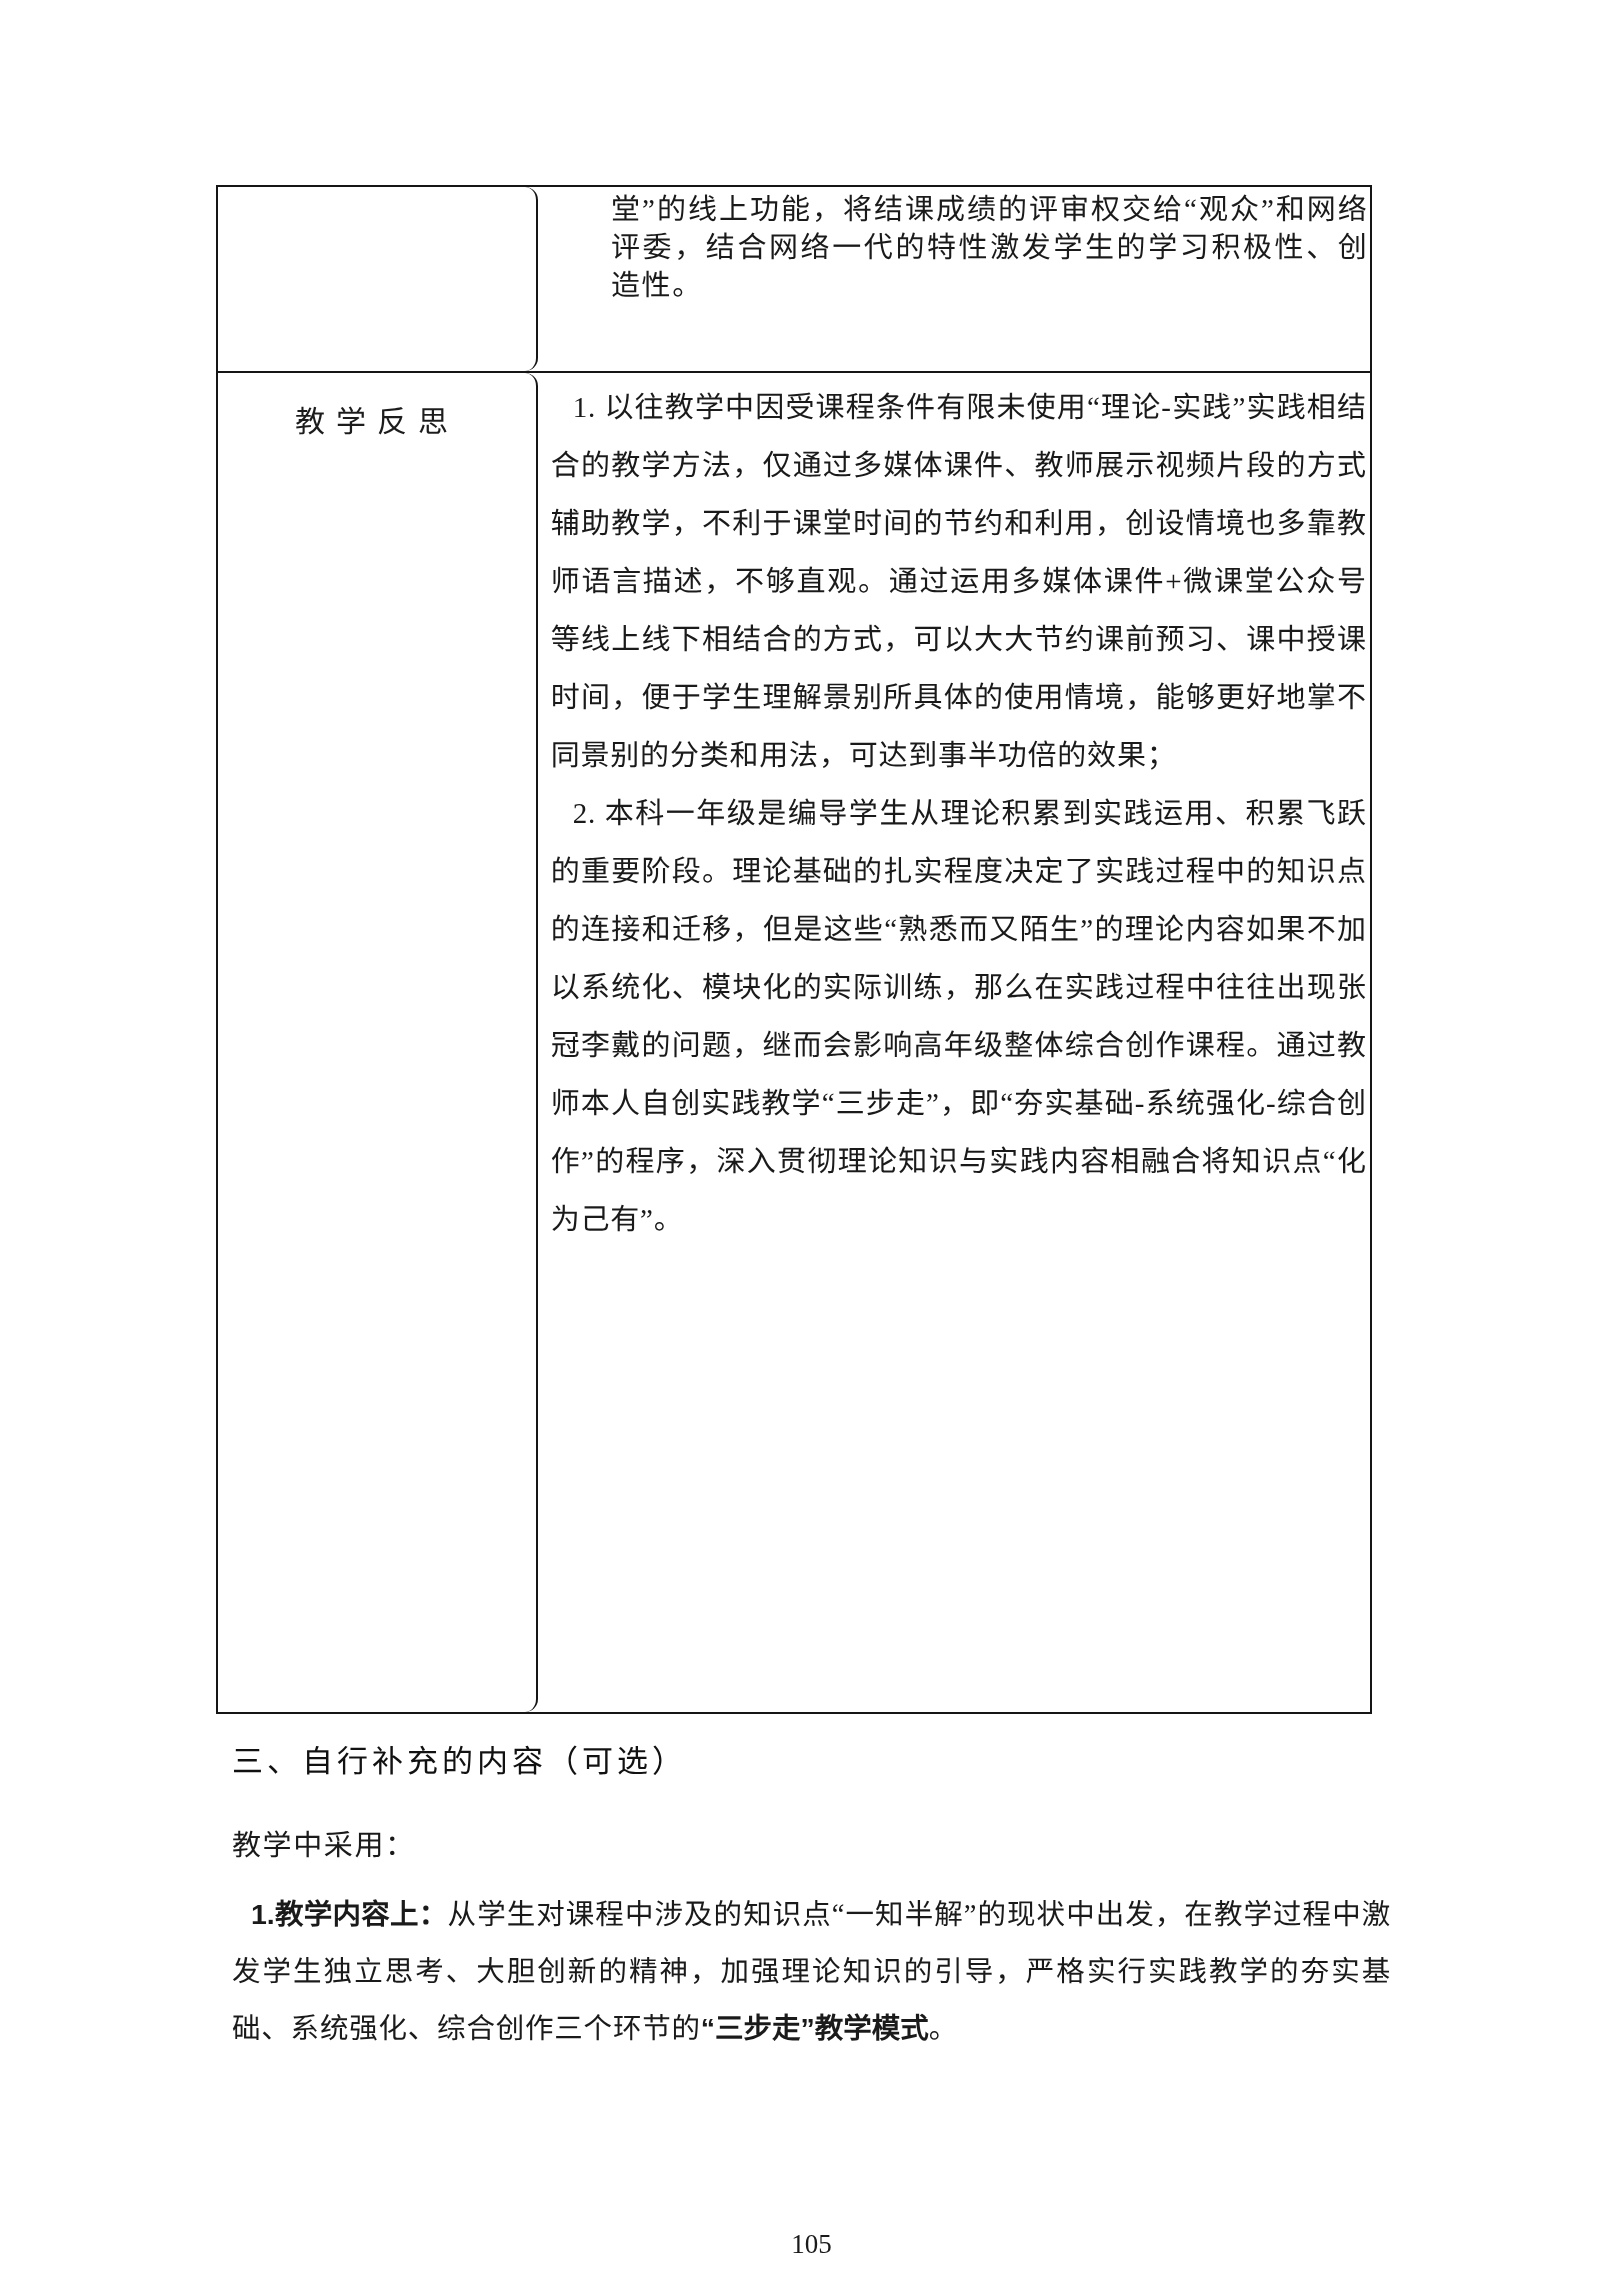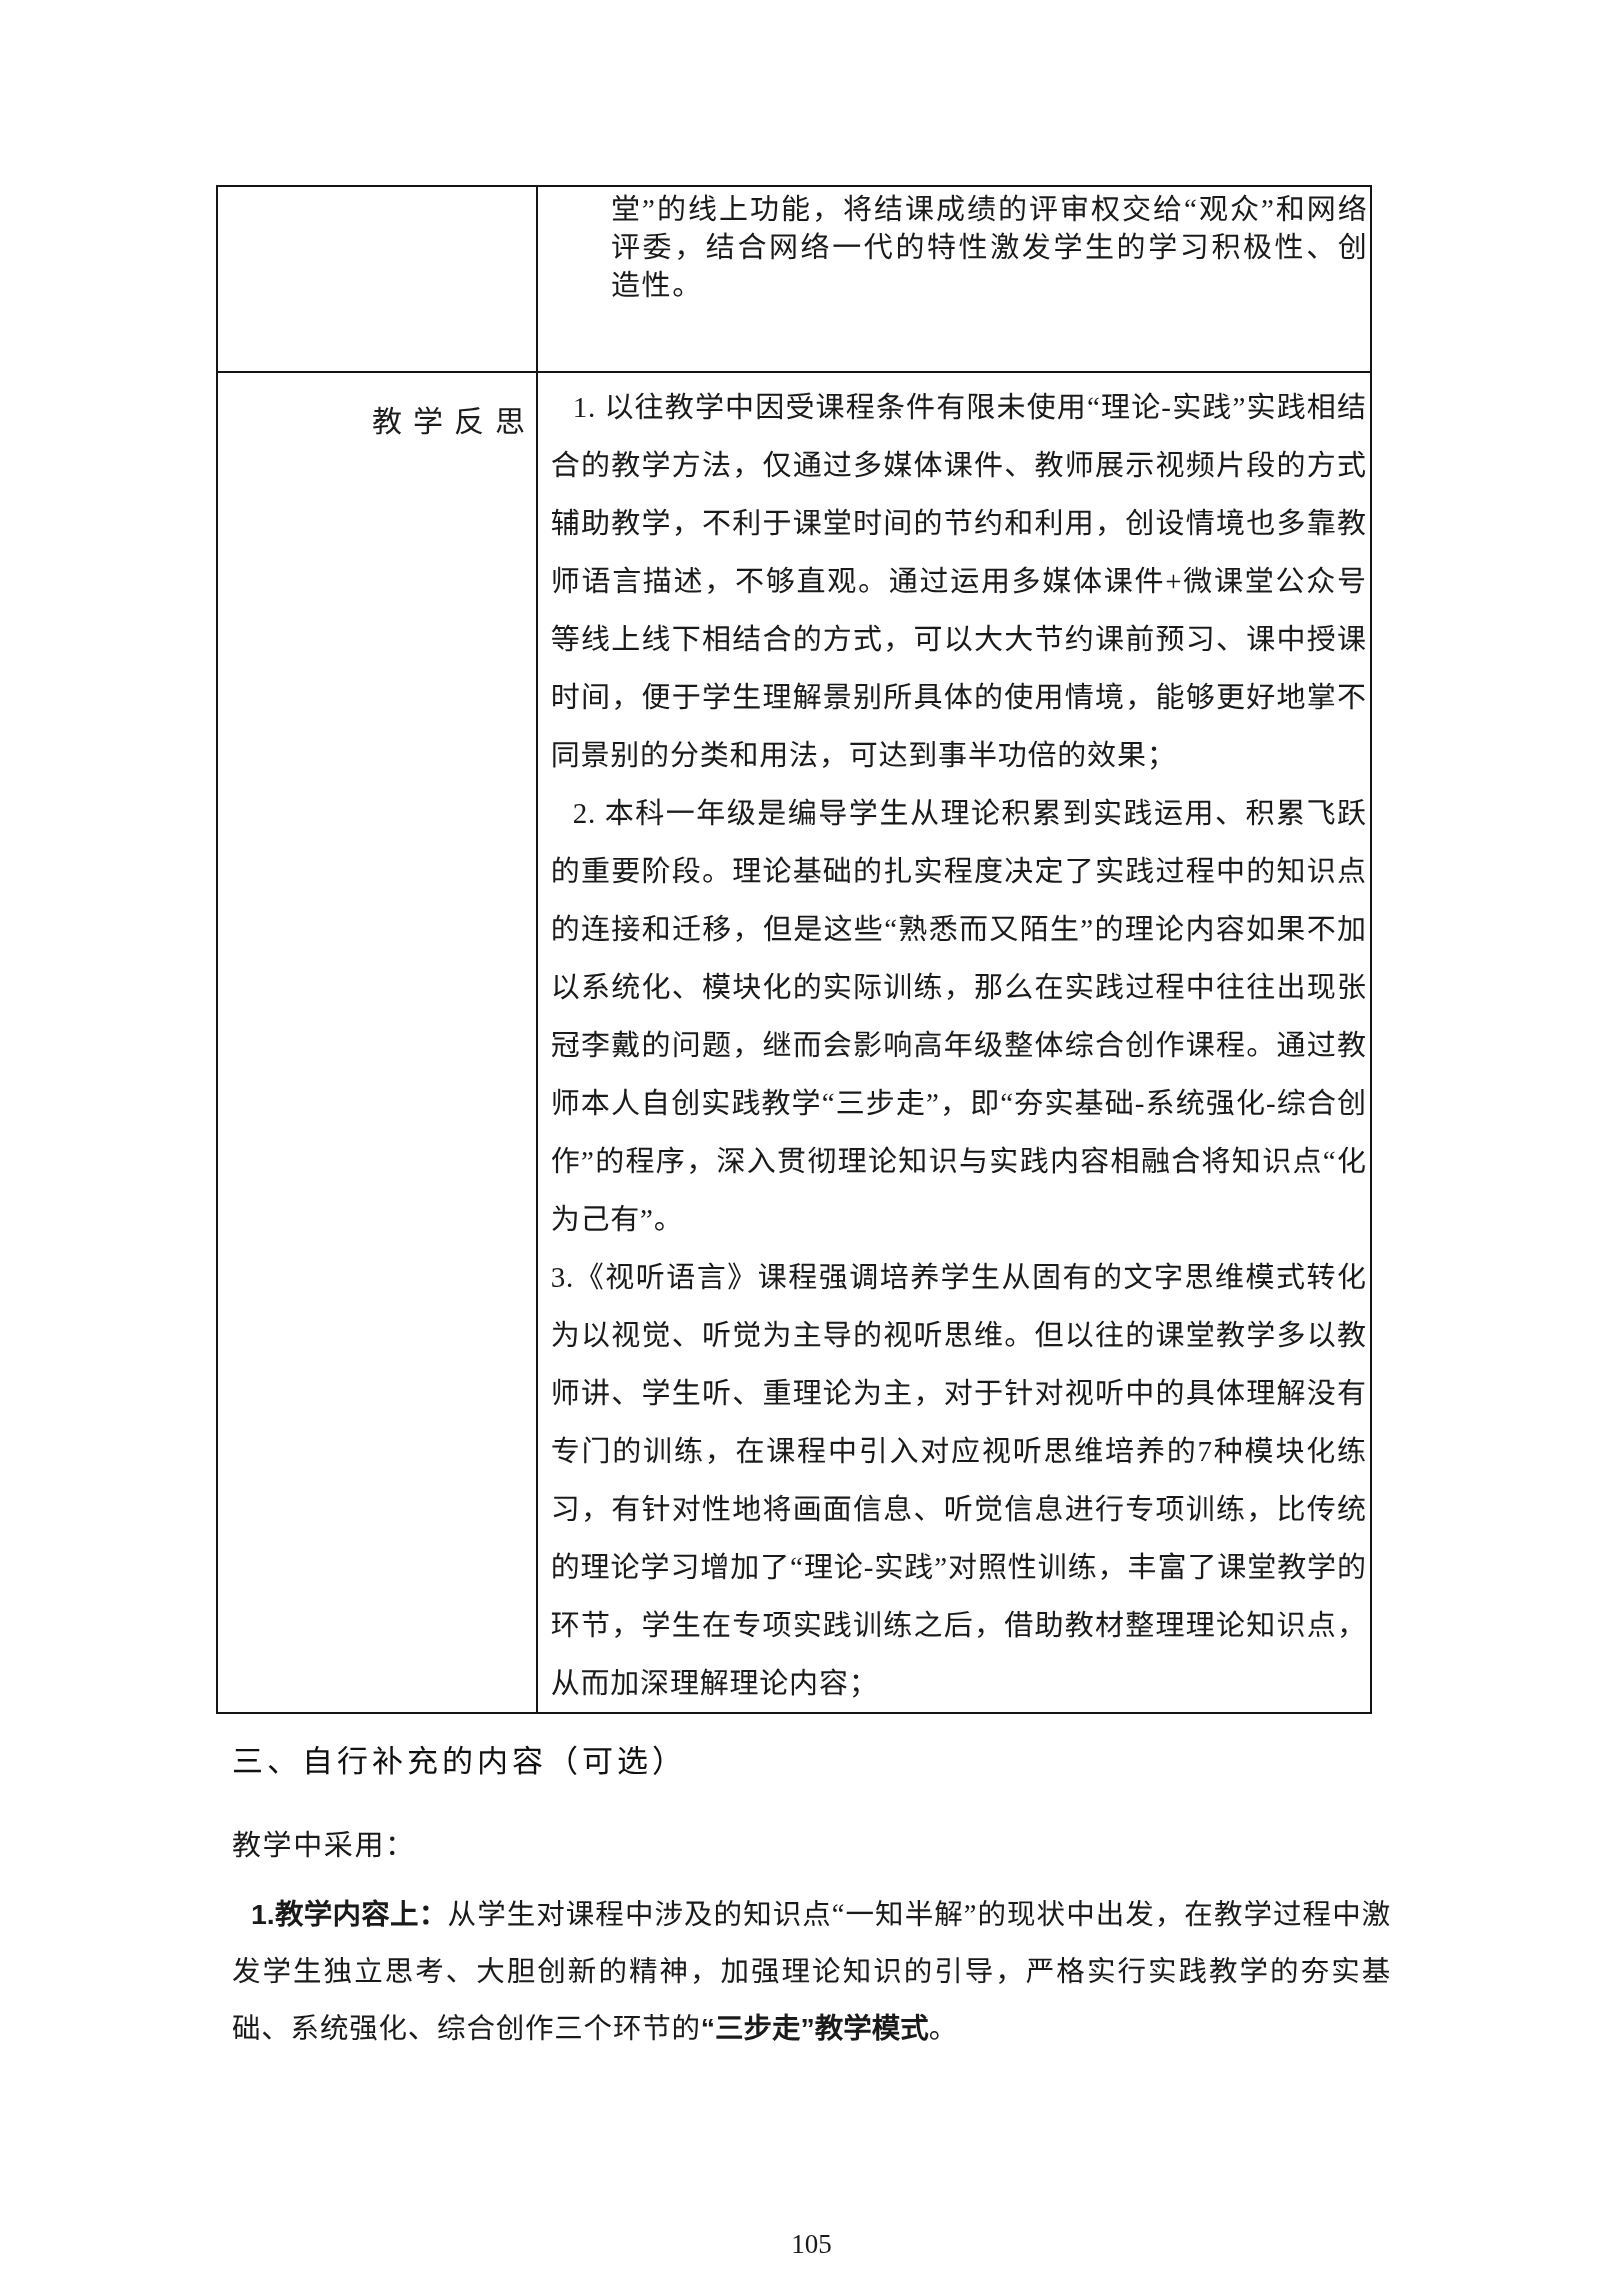--- a/index.html
+++ b/index.html
@@ -25,21 +25,22 @@
     flex-direction: column;
   }
   .t-row { display: flex; box-sizing: border-box; }
   .t-row.first { height: 186px; border-bottom: 2.4px solid #151515; flex: none; }
   .t-row.second { flex: 1; }
   .label-cell {
     width: 320px;
     flex: none;
     border-right: 2.4px solid #151515;
     box-sizing: border-box;
-    text-align: right;
+    text-align: center;
+    border-radius: 13px;
   }
   .label-cell .label-text {
     display: inline-block;
     margin-top: 24px;
     font-size: 30px;
     letter-spacing: 11px;
     color: #1c1c1c;
   }
   .content-cell {
     flex: 1;
@@ -119,21 +120,20 @@
         <p>堂”的线上功能，将结课成绩的评审权交给“观众”和网络评委，结合网络一代的特性激发学生的学习积极性、创造性。</p>
       </div>
     </div>
     <div class="t-row second">
       <div class="label-cell">
         <span class="label-text">教学反思</span>
       </div>
       <div class="content-cell row2-cell">
         <p class="num-indent">1. 以往教学中因受课程条件有限未使用“理论-实践”实践相结合的教学方法，仅通过多媒体课件、教师展示视频片段的方式辅助教学，不利于课堂时间的节约和利用，创设情境也多靠教师语言描述，不够直观。通过运用多媒体课件+微课堂公众号等线上线下相结合的方式，可以大大节约课前预习、课中授课时间，便于学生理解景别所具体的使用情境，能够更好地掌不同景别的分类和用法，可达到事半功倍的效果；</p>
         <p class="num-indent">2. 本科一年级是编导学生从理论积累到实践运用、积累飞跃的重要阶段。理论基础的扎实程度决定了实践过程中的知识点的连接和迁移，但是这些“熟悉而又陌生”的理论内容如果不加以系统化、模块化的实际训练，那么在实践过程中往往出现张冠李戴的问题，继而会影响高年级整体综合创作课程。通过教师本人自创实践教学“三步走”，即“夯实基础-系统强化-综合创作”的程序，深入贯彻理论知识与实践内容相融合将知识点“化为己有”。</p>
-        <p>3.《视听语言》课程强调培养学生从固有的文字思维模式转化为以视觉、听觉为主导的视听思维。但以往的课堂教学多以教师讲、学生听、重理论为主，对于针对视听中的具体理解没有专门的训练，在课程中引入对应视听思维培养的7种模块化练习，有针对性地将画面信息、听觉信息进行专项训练，比传统的理论学习增加了“理论-实践”对照性训练，丰富了课堂教学的环节，学生在专项实践训练之后，借助教材整理理论知识点，从而加深理解理论内容；</p>
       </div>
     </div>
   </div>
 
   <div class="sec">
     <div class="sec-heading">三、自行补充的内容（可选）</div>
     <div class="sec-subheading">教学中采用：</div>
     <p class="sp"><span class="b">1.教学内容上：</span><span>从学生对课程中涉及的知识点“一知半解”的现状中出发，在教学过程中激发学生独立思考、大胆创新的精神，加强理论知识的引导，严格实行实践教学的夯实基础、系统强化、综合创作三个环节的</span><span class="b">“三步走”教学模式</span><span>。</span></p>
   </div>
 

